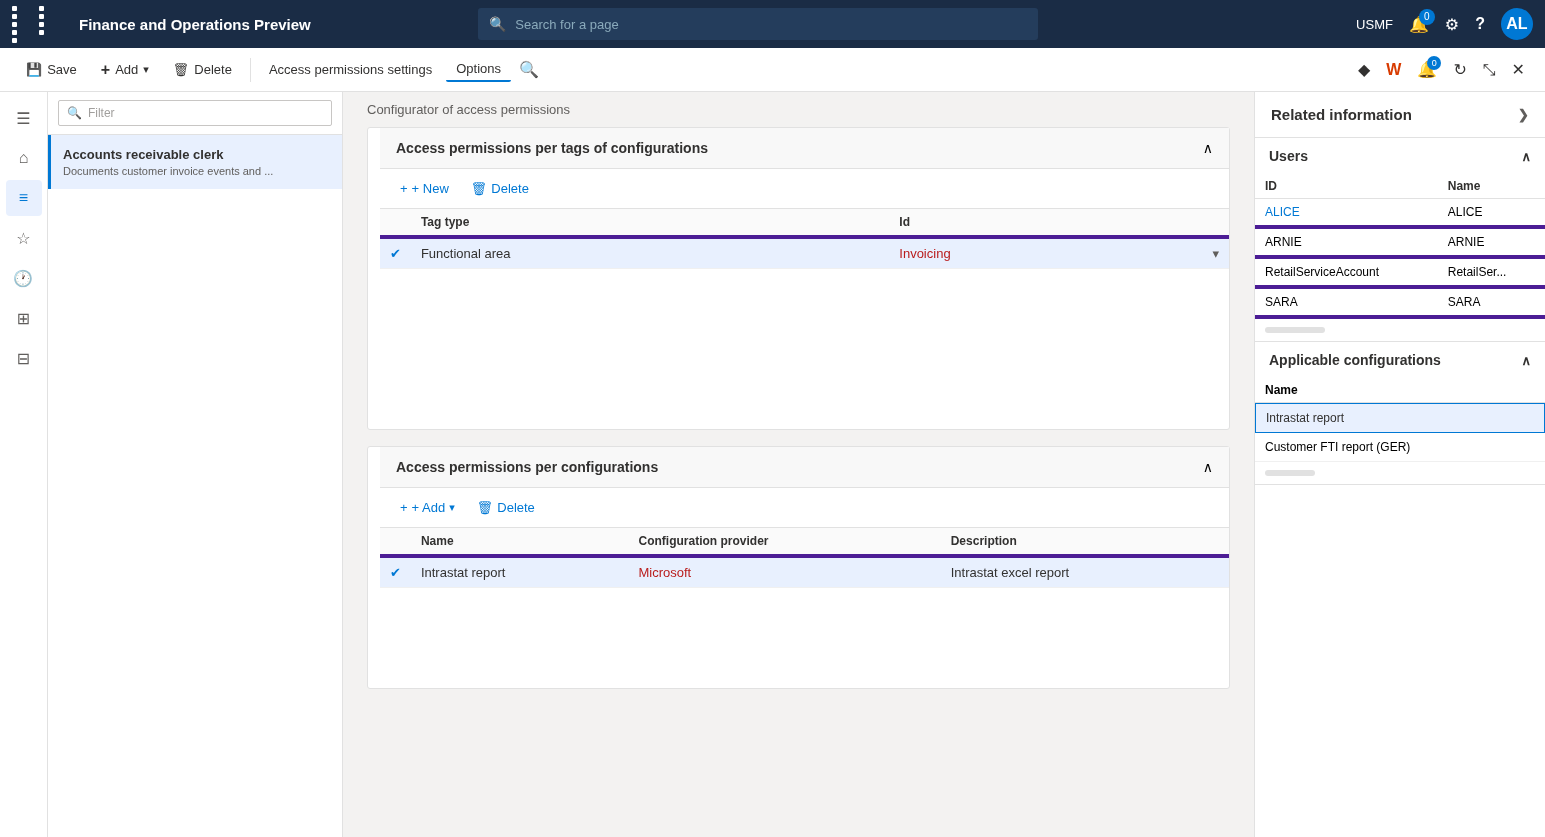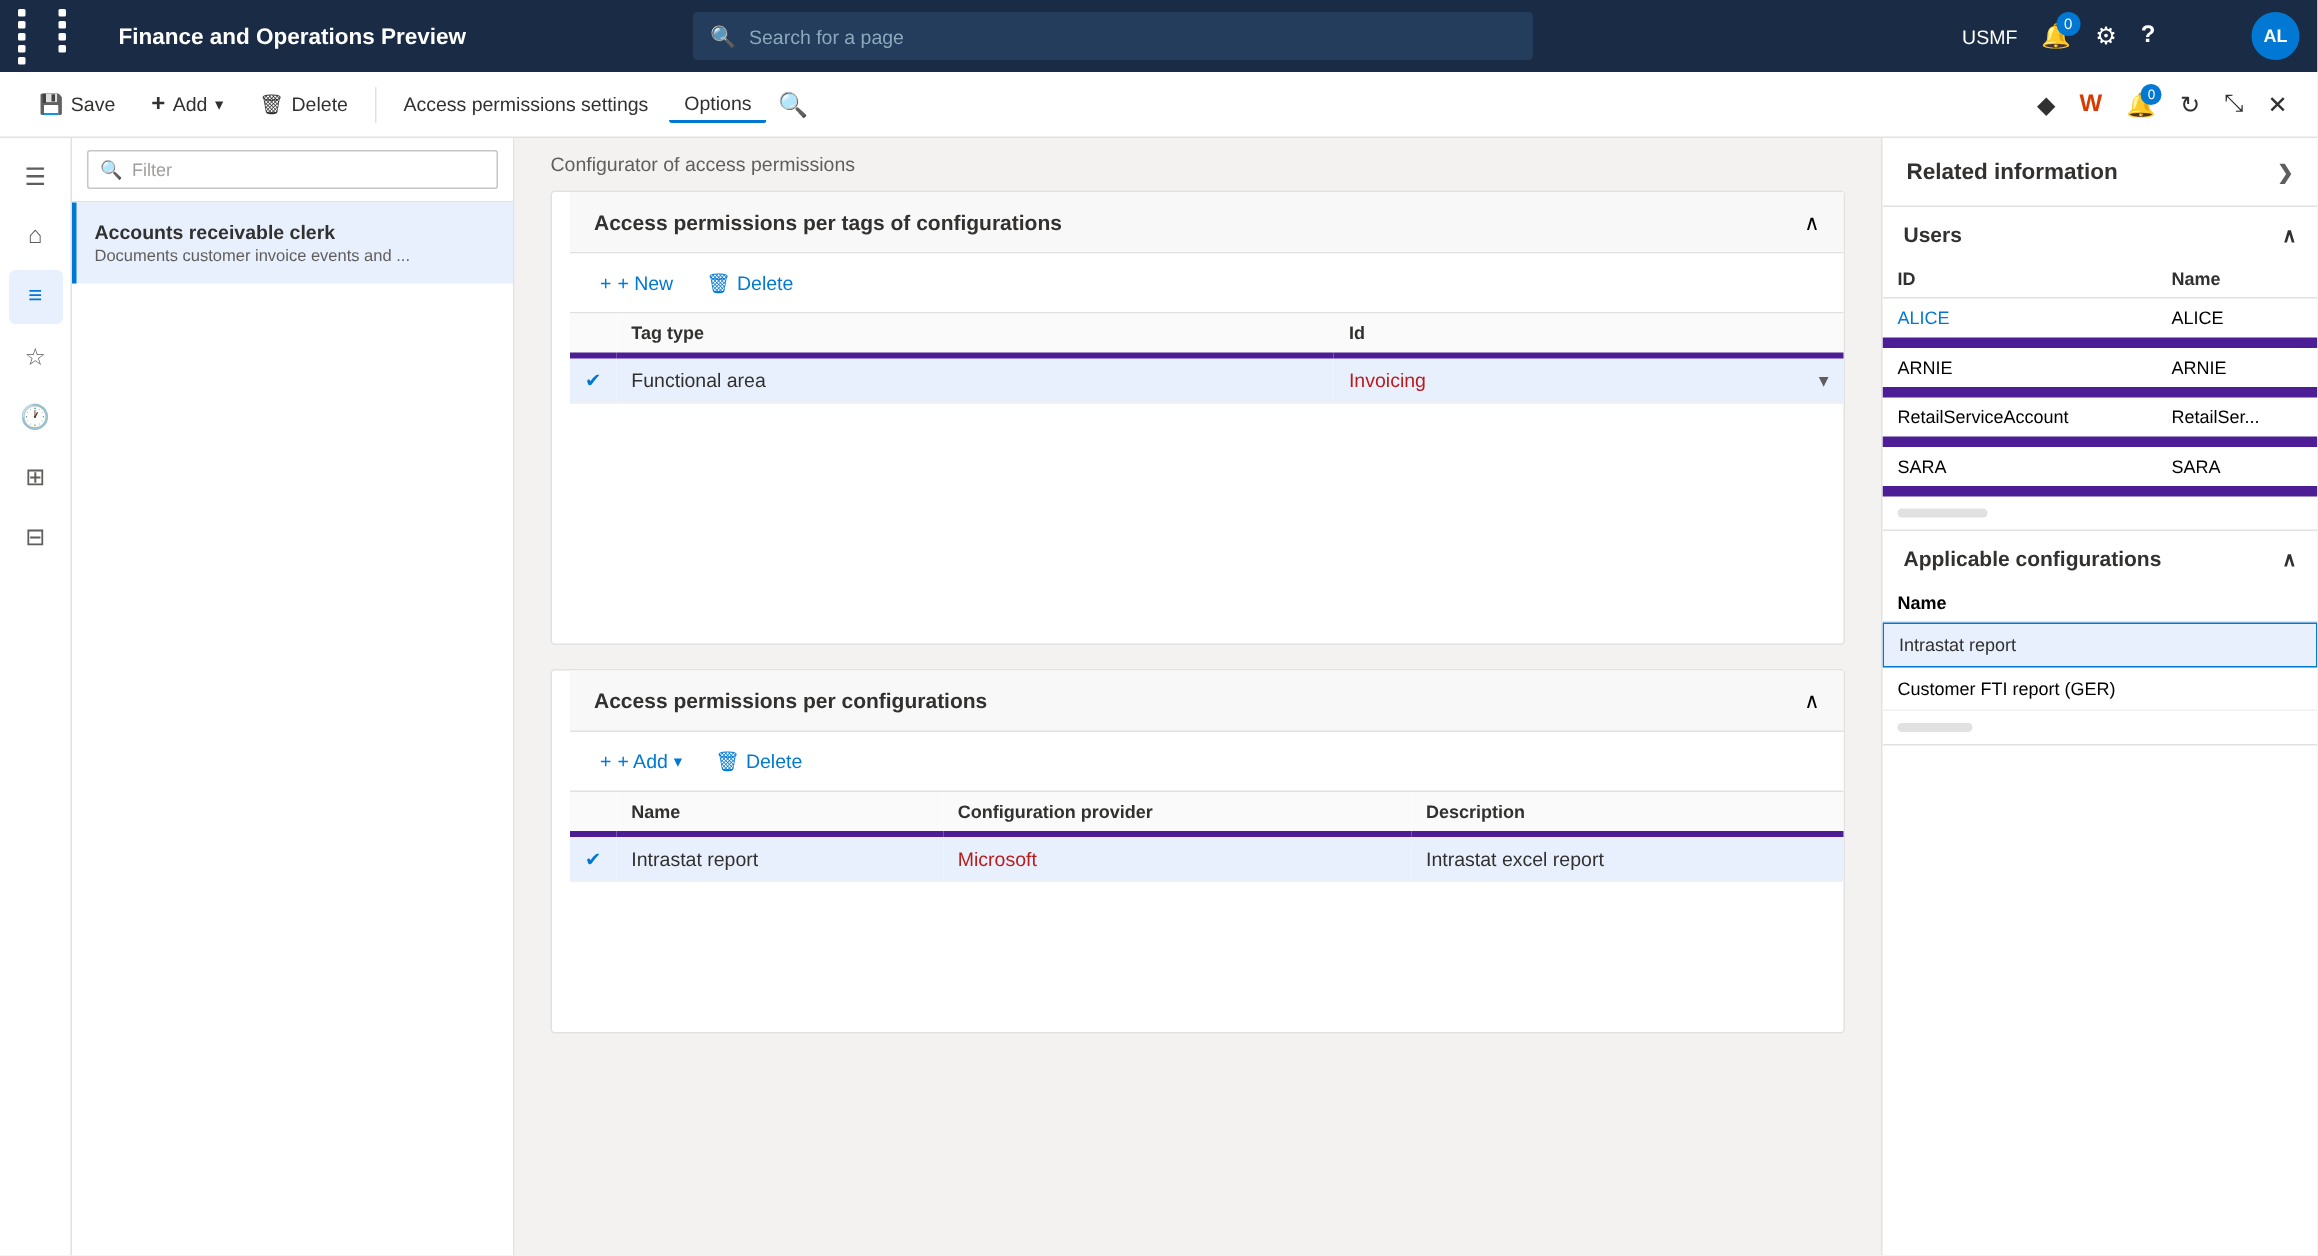--- a/index.html
+++ b/index.html
@@ -18,21 +18,21 @@
       flex: 1; max-width: 560px; margin: 0 auto;
       background: #243d5c; border-radius: 3px;
       display: flex; align-items: center; padding: 0 12px; gap: 8px; height: 32px;
     }
     .search-bar input {
       background: transparent; border: none; outline: none; color: #cdd; font-size: 13px; width: 100%;
     }
     .search-bar input::placeholder { color: #8aaabb; }
     .top-nav-right { margin-left: auto; display: flex; align-items: center; gap: 16px; color: #fff; }
     .top-nav-right span { font-size: 13px; cursor: pointer; }
-    .avatar { width: 32px; height: 32px; border-radius: 50%; background: #0078d4; display: flex; align-items: center; justify-content: center; font-size: 12px; font-weight: 600; cursor: pointer; margin-left: 48px; }
+    .avatar { width: 32px; height: 32px; border-radius: 50%; background: #0078d4; display: flex; align-items: center; justify-content: center; font-size: 16px; font-weight: 600; cursor: pointer; }
     .notif-badge { position: relative; cursor: pointer; }
     .notif-badge .badge { position: absolute; top: -6px; right: -6px; background: #0078d4; border-radius: 50%; width: 16px; height: 16px; font-size: 10px; display: flex; align-items: center; justify-content: center; }
 
     
     .command-bar {
       display: flex; align-items: center;
       background: #fff; border-bottom: 1px solid #e1e1e1;
       height: 44px; padding: 0 16px; gap: 4px;
     }
     .cmd-btn {
@@ -136,21 +136,21 @@
       display: flex; align-items: center; justify-content: space-between;
       padding: 10px 14px; font-size: 14px; font-weight: 600; color: #323130;
       cursor: pointer;
     }
     .right-table { width: 100%; border-collapse: collapse; }
     .right-table th {
       text-align: left; padding: 5px 10px; font-size: 12px; font-weight: 600;
       color: #323130; border-bottom: 1px solid #e1e1e1;
     }
     .right-table td {
-      padding: 6px 10px; font-size: 12px; border-bottom: 7px solid #4c1d95;
+      padding: 6px 10px; font-size: 12px; border-bottom: 4px solid #4c1d95;
     }
     .right-table tr .link-cell { color: #0078d4; cursor: pointer; }
     .scrollbar-hint { height: 6px; background: #e1e1e1; border-radius: 3px; margin: 8px 10px; width: 60px; }
     .config-item { padding: 7px 10px; font-size: 12px; border-bottom: 1px solid #f0f0f0; cursor: pointer; }
     .config-item.selected { background: #e8f0fe; border: 1px solid #0078d4; color: #323130; }
     .config-name-header { padding: 5px 10px; font-size: 12px; font-weight: 600; border-bottom: 1px solid #e1e1e1; }
     .right-scrollbar { height: 6px; background: #e1e1e1; border-radius: 3px; margin: 8px 10px; width: 50px; }
     .empty-area { height: 160px; }
   </style>
 </head>

